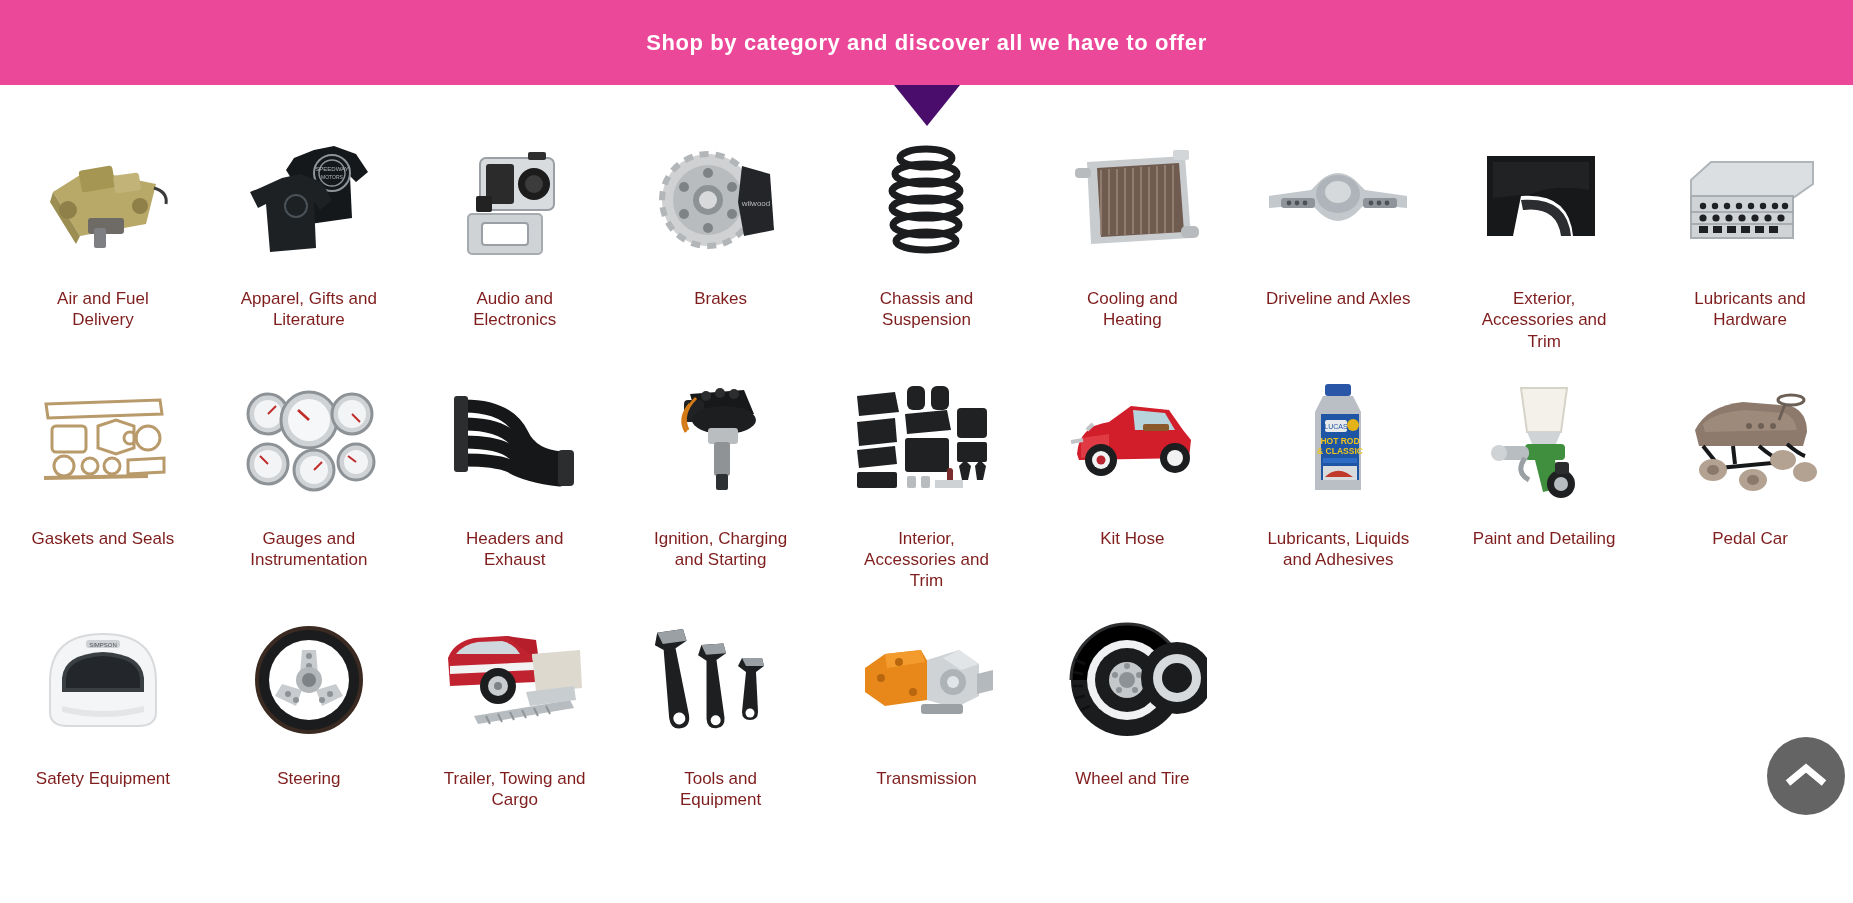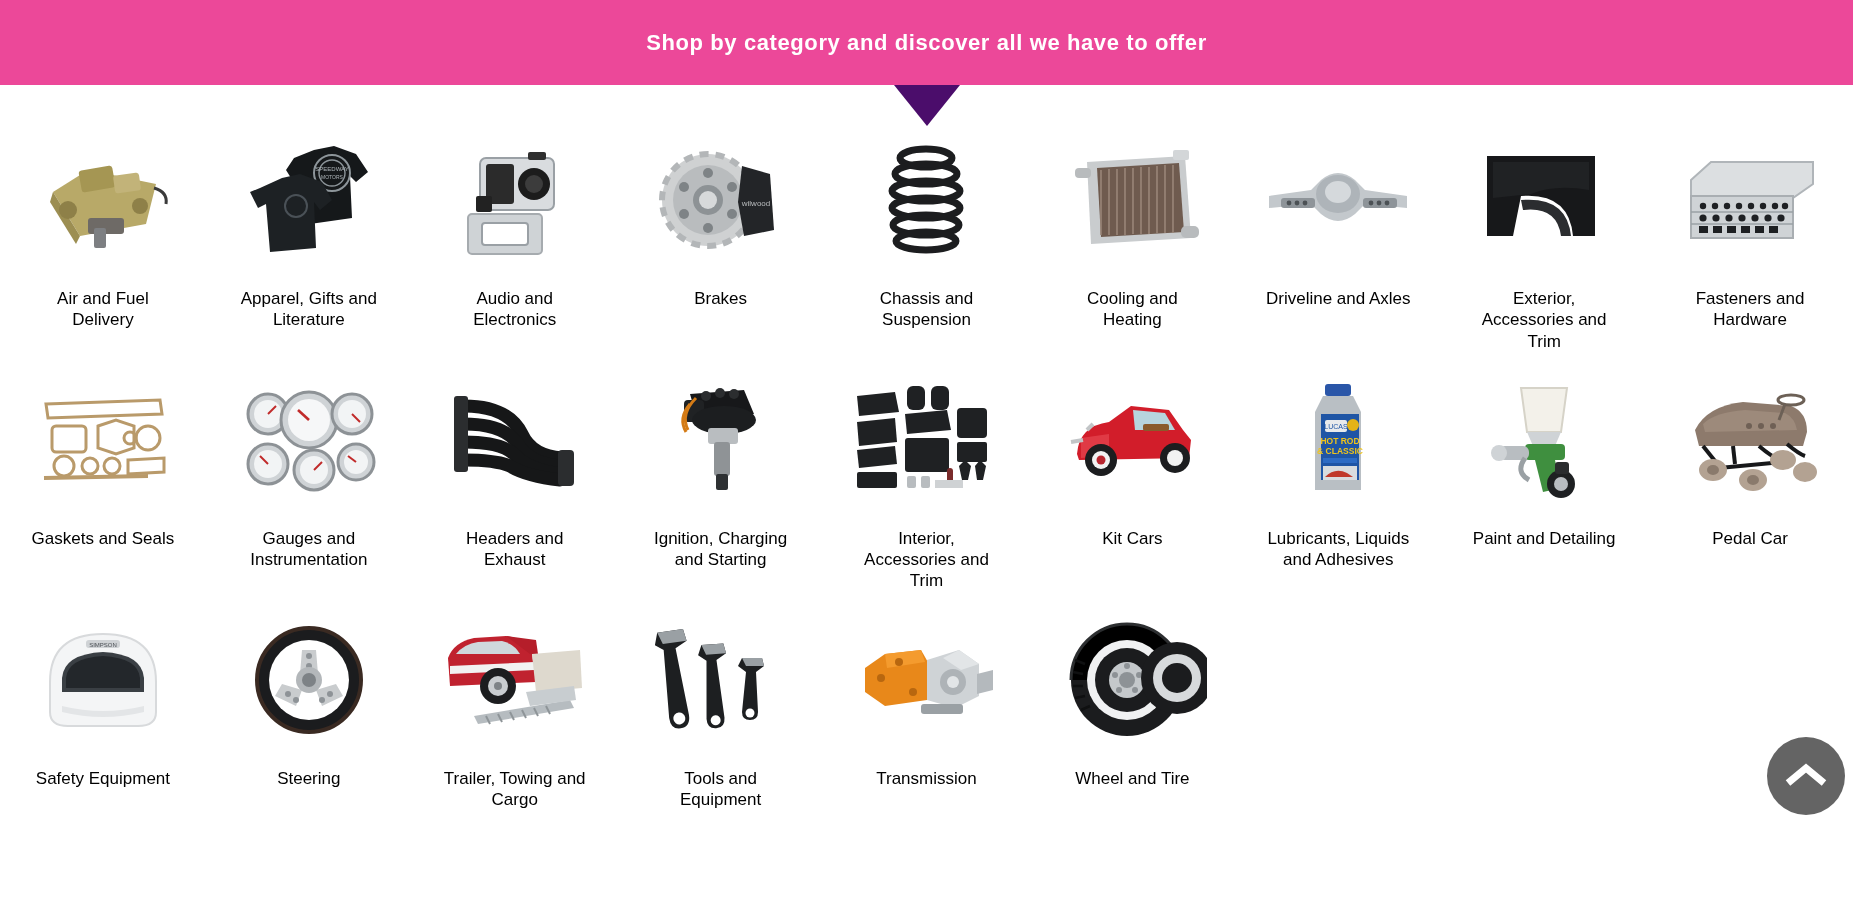--- a/index.html
+++ b/index.html
@@ -82,21 +82,21 @@
   }
 
   .cat-thumb svg { display: block; }
 
   .cat-label {
     margin-top: 12px;
     width: 152px;
     text-align: center;
     font-size: 17px;
     line-height: 1.25;
-    color: #000000;
+    color: #7f1d1d;
     font-family: "Liberation Sans", sans-serif;
   }
 
   
   .back-to-top {
     position: absolute;
     right: 8px;
     bottom: 88px;
     width: 78px;
     height: 78px;
@@ -298,21 +298,21 @@
         <rect x="80" y="86" width="9" height="7"></rect>
                 <rect x="94" y="86" width="9" height="7"></rect>
       </g>
       <g stroke="#9aa0a4" stroke-width="1.4">
         <path d="M16 72 L118 72"></path>
                 <path d="M16 84 L118 84"></path>
       </g>
     </g>
           </svg>
         </div>
-        <div class="cat-label">Fasteners and Hardware</div>
+        <div class="cat-label">Lubricants and Hardware</div>
       </div>
       <div class="cat">
         <div class="cat-thumb">
           <svg width="150" height="120" viewBox="0 0 150 120">
     <g fill="none" stroke="#b99a6a" stroke-width="3">
       <path d="M18 24 L132 20 L134 34 L20 38 Z"></path>
       <rect x="24" y="46" width="34" height="26" rx="4"></rect>
       <path d="M70 46 l18 -6 l18 6 l0 22 l-18 6 l-18 -6 z"></path>
       <circle cx="120" cy="58" r="12"></circle>
       <circle cx="36" cy="86" r="10"></circle>
@@ -430,21 +430,21 @@
       <circle cx="44" cy="80" r="16" fill="#1c1d1f"></circle>
       <circle cx="44" cy="80" r="9" fill="#f2f2f2"></circle>
       <circle cx="44" cy="80" r="4.5" fill="#b9262f"></circle>
       <circle cx="118" cy="78" r="15" fill="#1c1d1f"></circle>
       <circle cx="118" cy="78" r="8" fill="#f2f2f2"></circle>
       <path d="M14 62 L26 60" stroke="#c2c5c7" stroke-width="4"></path>
       <path d="M30 50 L36 44" stroke="#c2c5c7" stroke-width="4"></path>
     </g>
           </svg>
         </div>
-        <div class="cat-label">Kit Cars</div>
+        <div class="cat-label">Kit Hose</div>
       </div>
       <div class="cat">
         <div class="cat-thumb">
           <svg width="150" height="120" viewBox="0 0 150 120">
     <g>
       <rect x="62" y="4" width="26" height="12" rx="3" fill="#2a56a8"></rect>
       <path d="M60 16 L90 16 L98 32 L98 110 L52 110 L52 32 Z" fill="#b9bfc4"></path>
       <path d="M58 34 L96 34 L96 100 L58 100 Z" fill="#1f55a5"></path>
       <rect x="62" y="40" width="22" height="12" rx="2" fill="#e8eaec"></rect>
       <text x="73" y="49" font-size="7" fill="#1f55a5" text-anchor="middle" font-family="Liberation Sans, sans-serif">LUCAS</text>

